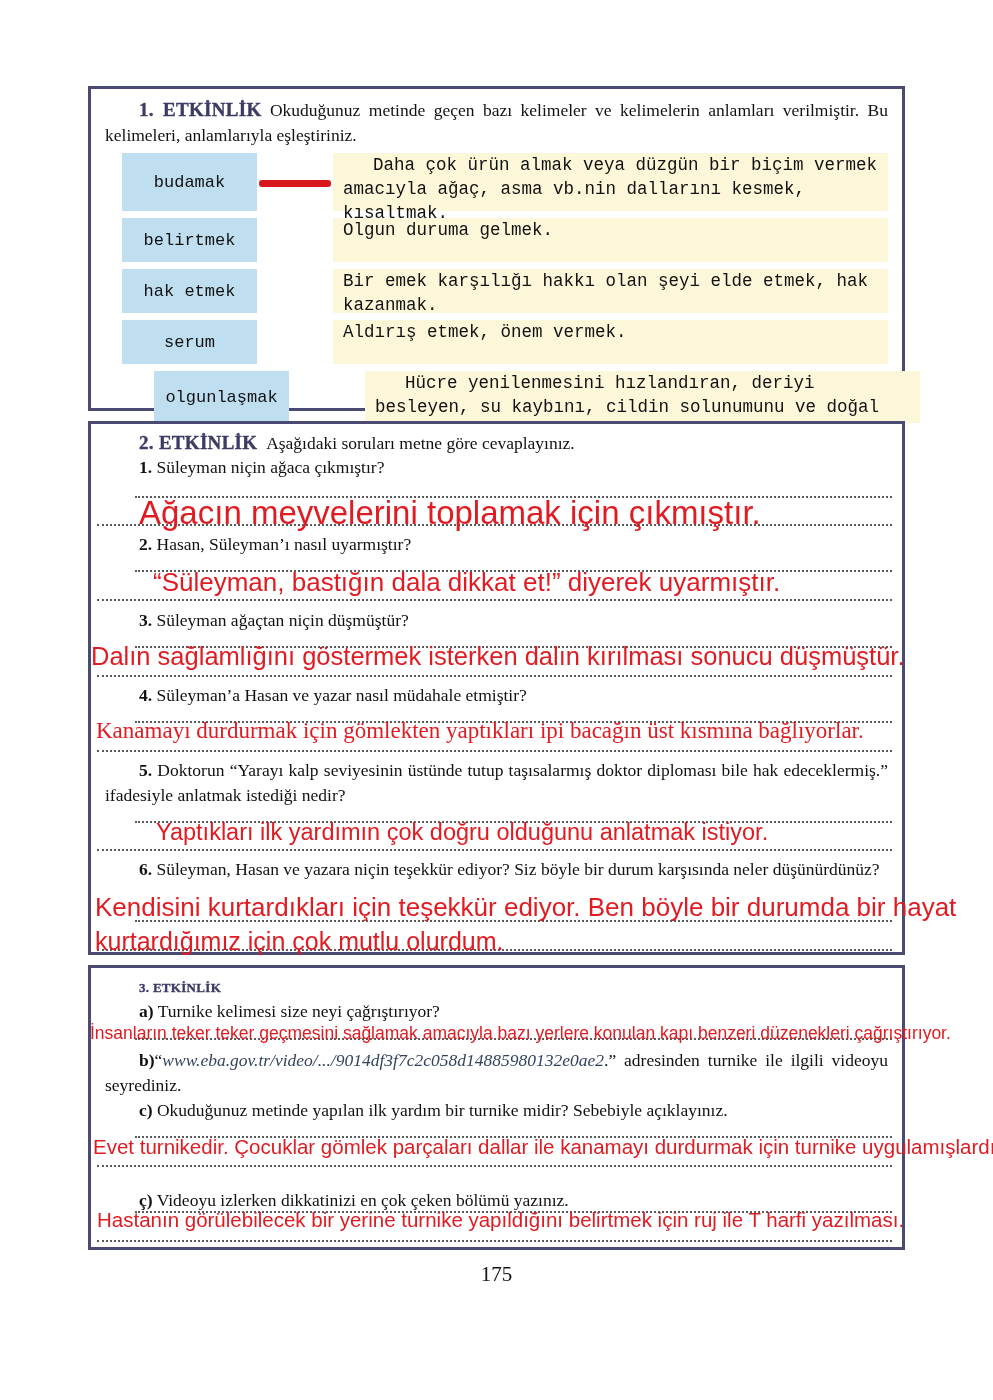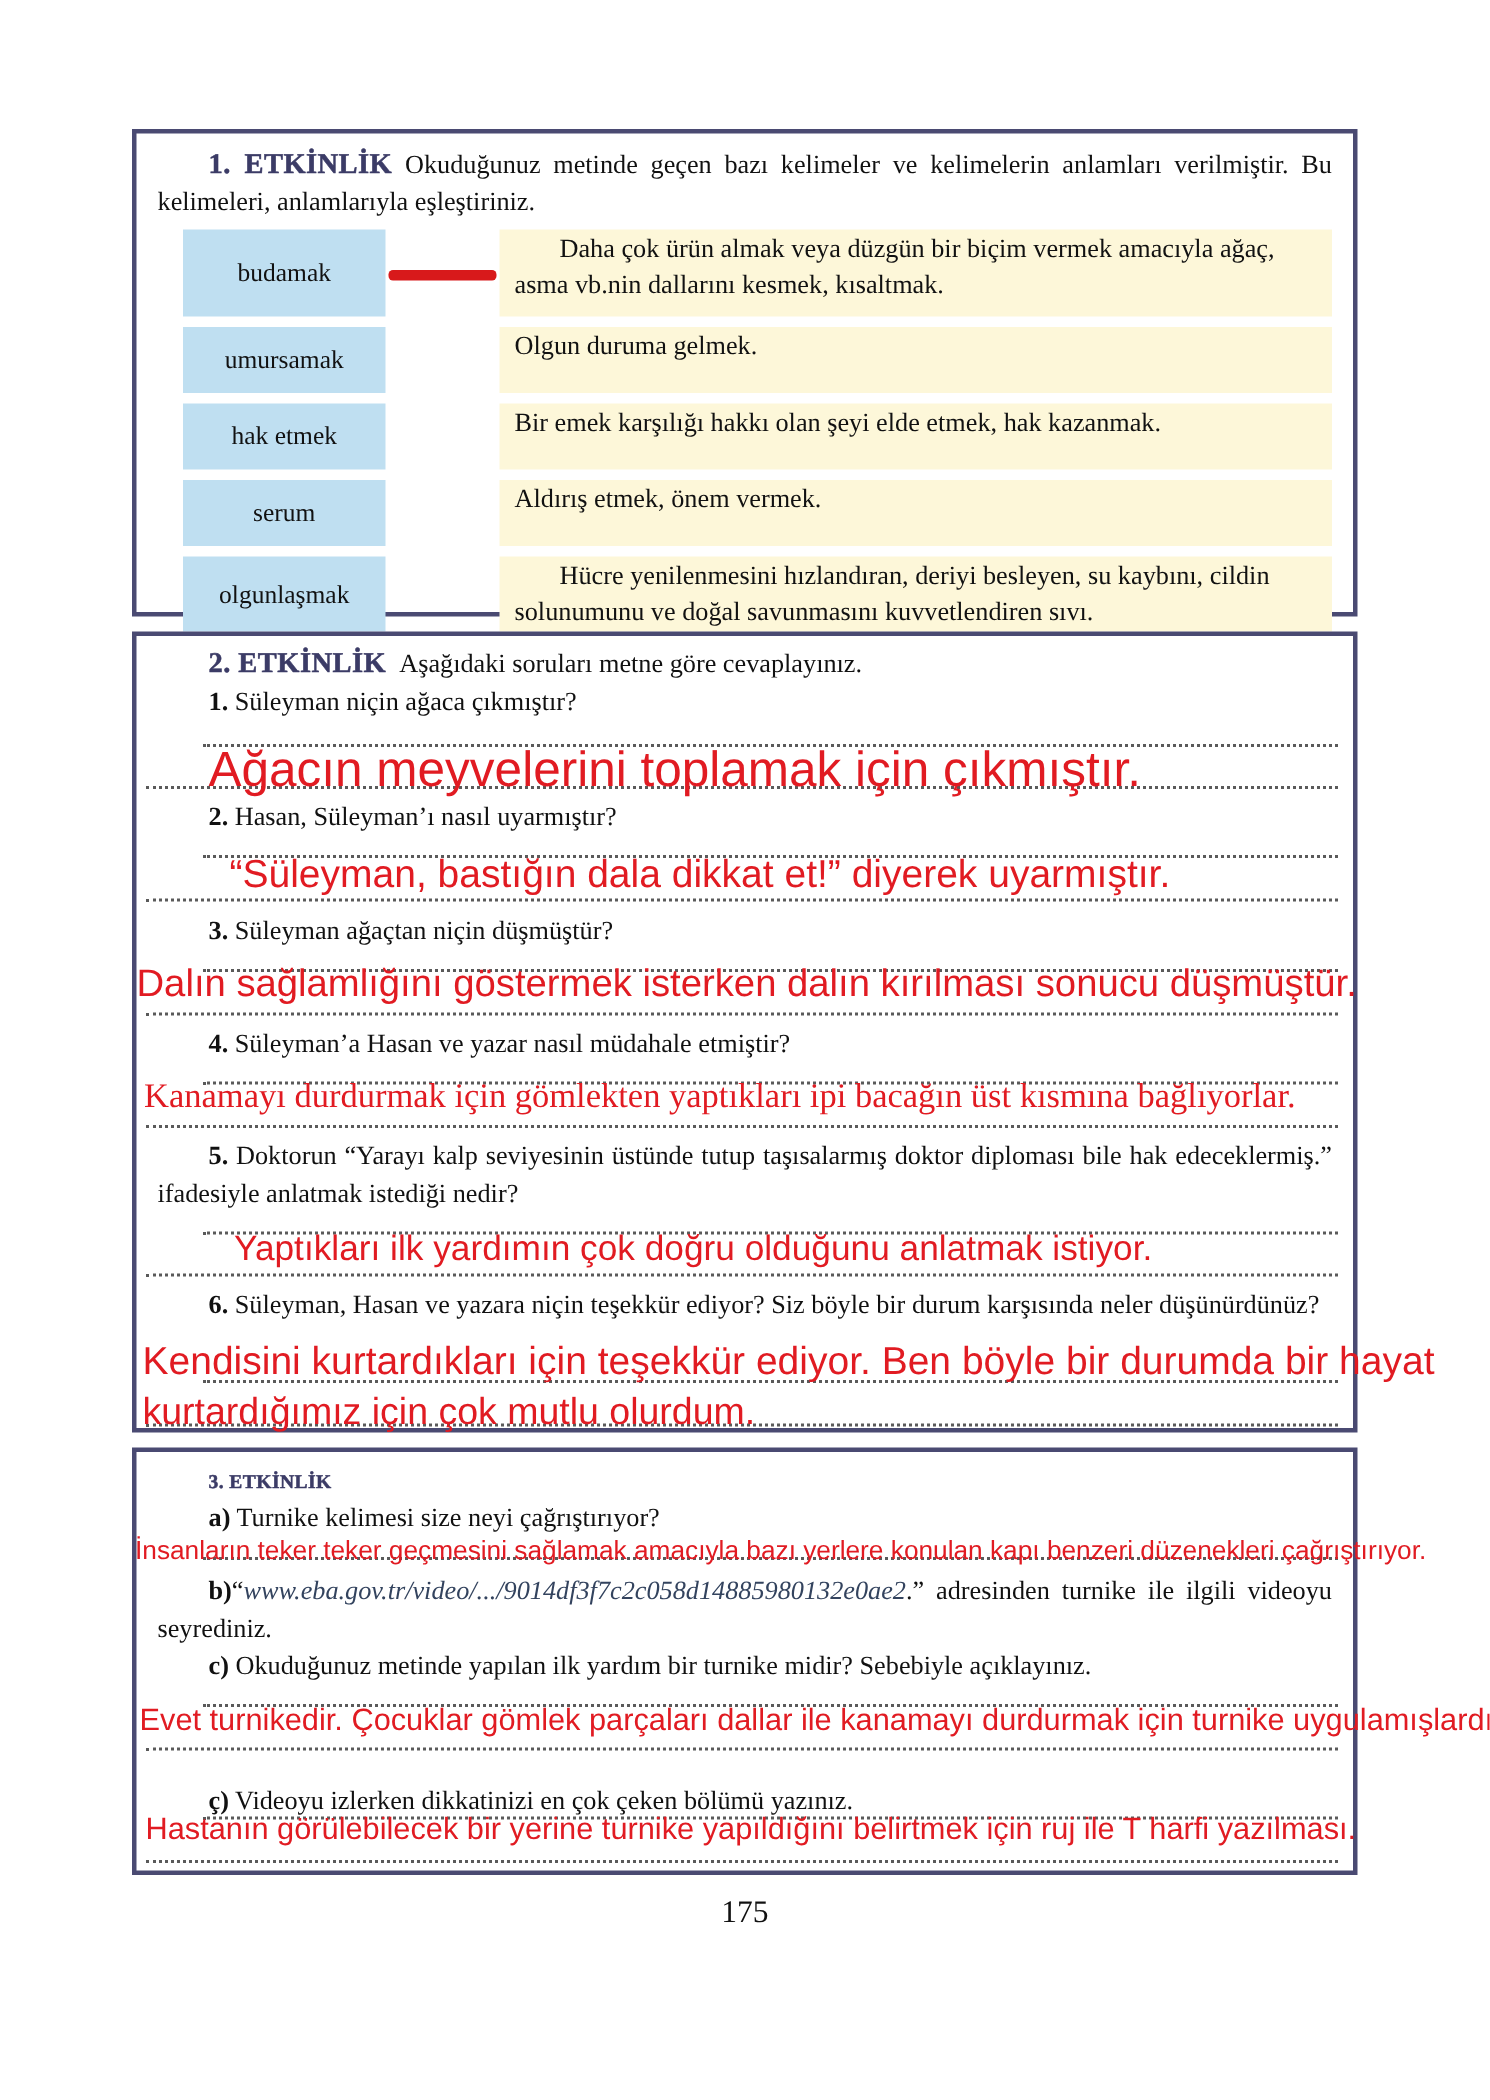--- a/index.html
+++ b/index.html
@@ -59,20 +59,21 @@
   }
   .para .ind { display:inline-block; width: 34px; }
   .qnum { font-weight: bold; }
 
   
   .vocab-row {
     position: absolute;
     left: 0;
     width: 100%;
     height: 48px;
+    font-family: Liberation Mono, monospace;
   }
   .vocab-term {
     position: absolute;
     left: 31px;
     width: 135px;
     height: 100%;
     background: #bfdff1;
     display: flex;
     align-items: center;
     justify-content: center;
@@ -156,41 +157,41 @@
 
       <div class="vocab-row" style="top:64px; height:58px;">
         <div class="vocab-term">budamak</div>
         <div class="vocab-def ind">
           <span>Daha çok ürün almak veya düzgün bir biçim vermek amacıyla ağaç, asma vb.nin dallarını kesmek, kısaltmak.</span>
         </div>
         <div class="arrow" style="left:168px; top:27px; width:72px;"></div>
       </div>
 
       <div class="vocab-row" style="top:129px; height:44px;">
-        <div class="vocab-term">umursamak</div>
+        <div class="vocab-term">belirtmek</div>
         <div class="vocab-def center">
           <span>Olgun duruma gelmek.</span>
         </div>
       </div>
 
       <div class="vocab-row" style="top:180px; height:44px;">
         <div class="vocab-term">hak etmek</div>
         <div class="vocab-def center">
           <span>Bir emek karşılığı hakkı olan şeyi elde etmek, hak kazanmak.</span>
         </div>
       </div>
 
       <div class="vocab-row" style="top:231px; height:44px;">
         <div class="vocab-term">serum</div>
         <div class="vocab-def center">
           <span>Aldırış etmek, önem vermek.</span>
         </div>
       </div>
 
-      <div class="vocab-row" style="top:282px; height:52px;">
+      <div class="vocab-row" style="top:282px; height:52px;margin-left:32px;">
         <div class="vocab-term">olgunlaşmak</div>
         <div class="vocab-def ind">
           <span>Hücre yenilenmesini hızlandıran, deriyi besleyen, su kaybını, cildin solunumunu ve doğal savunmasını kuvvetlendiren sıvı.</span>
         </div>
       </div>
 
     </div>
   </div>
 
   <div class="act-box" id="box2">

